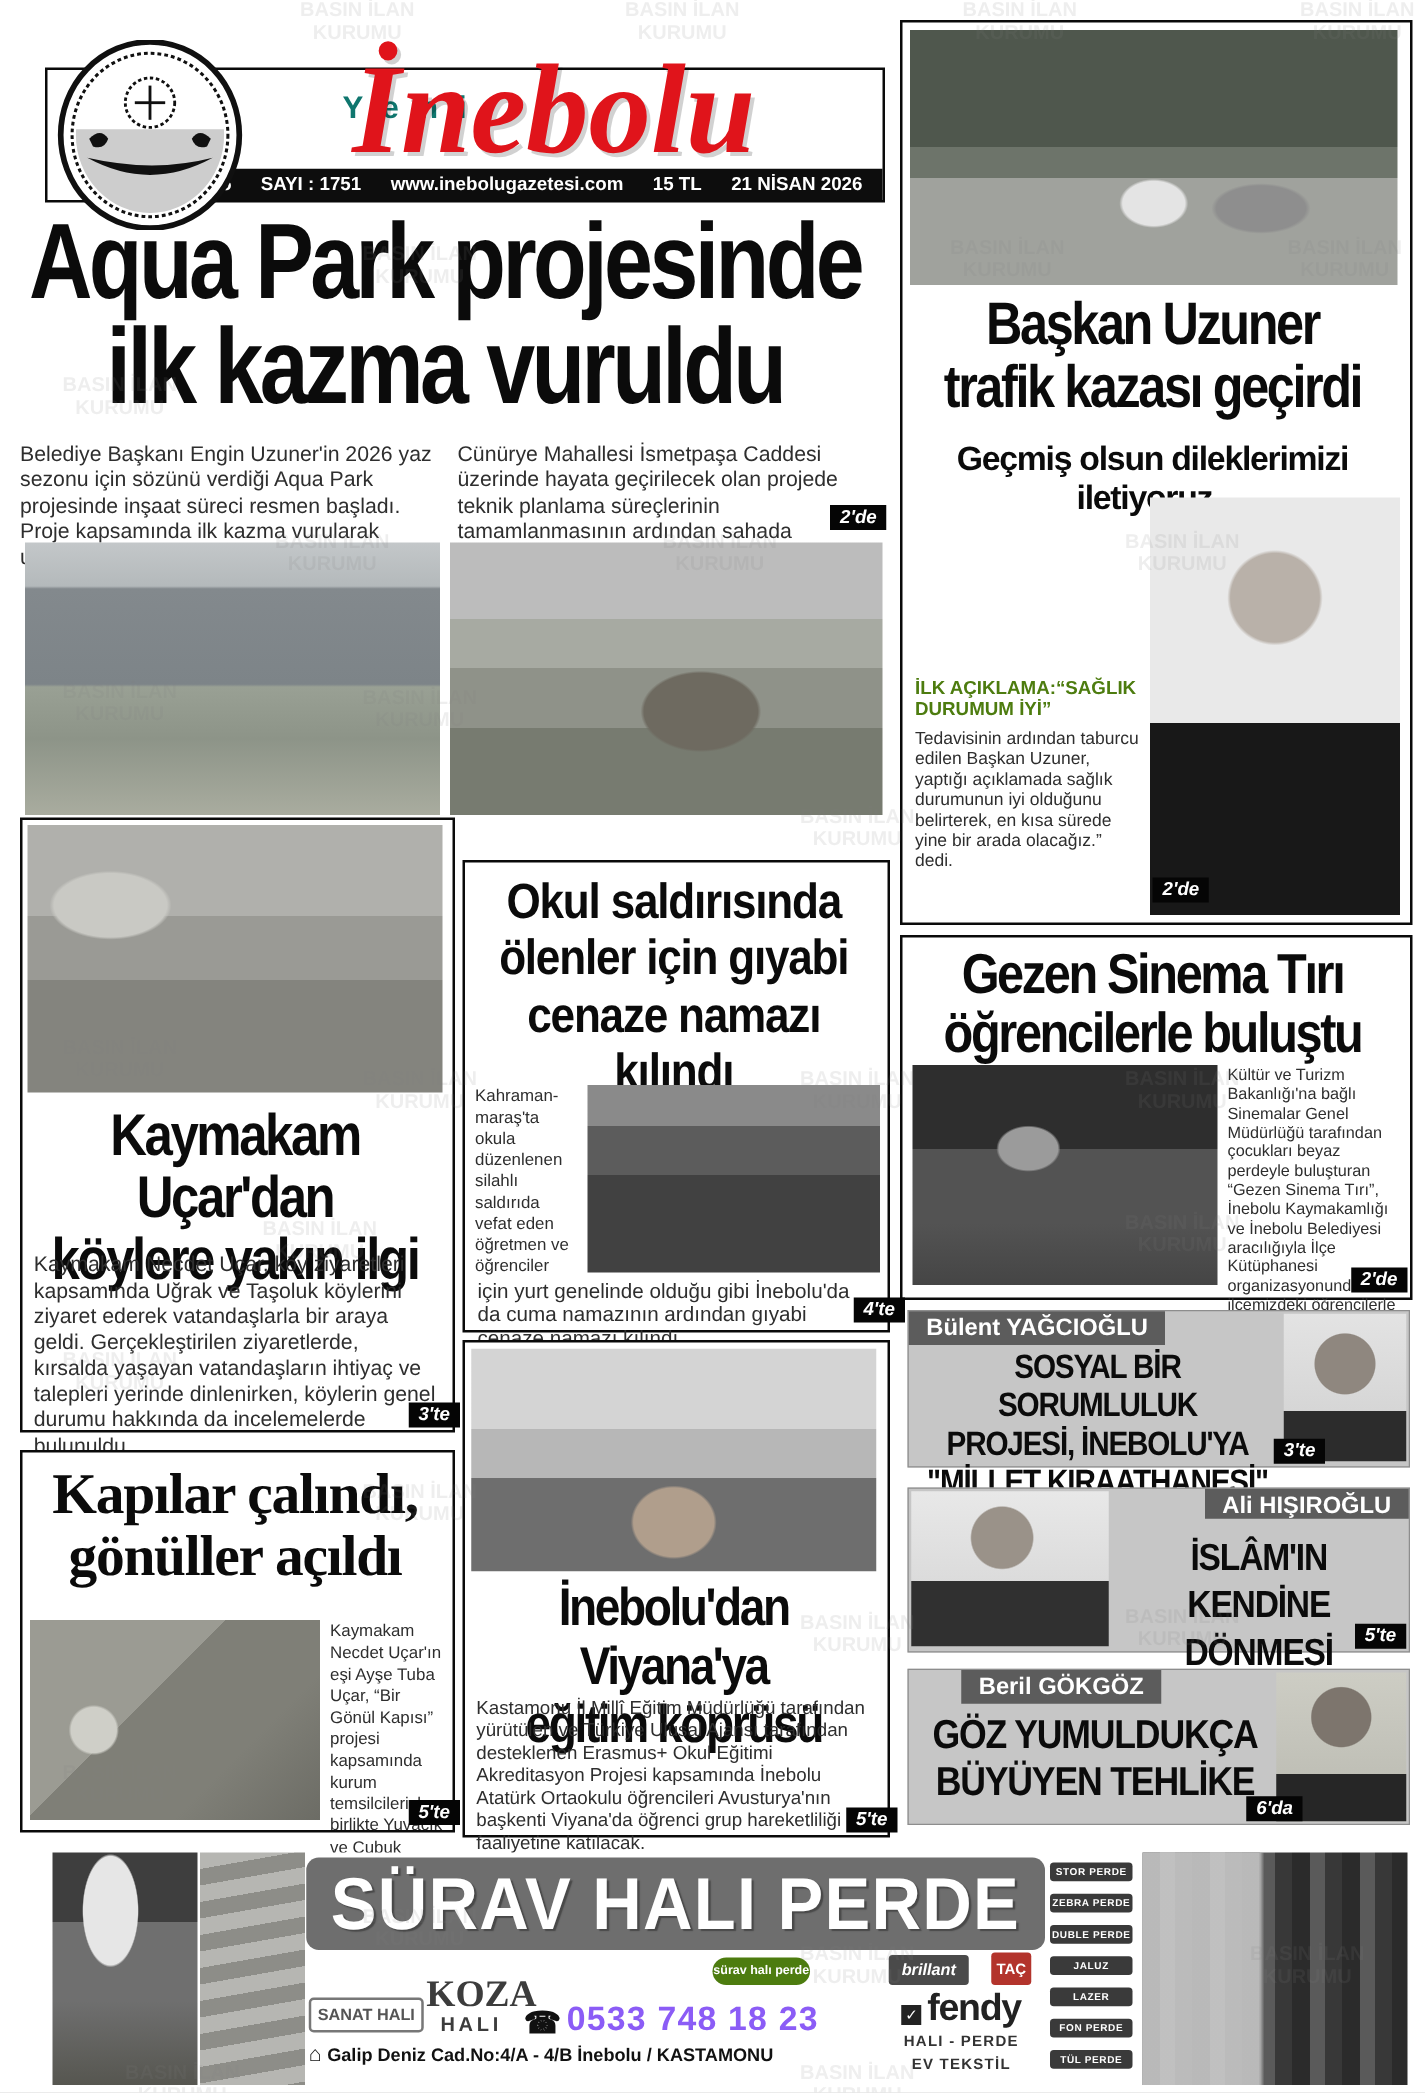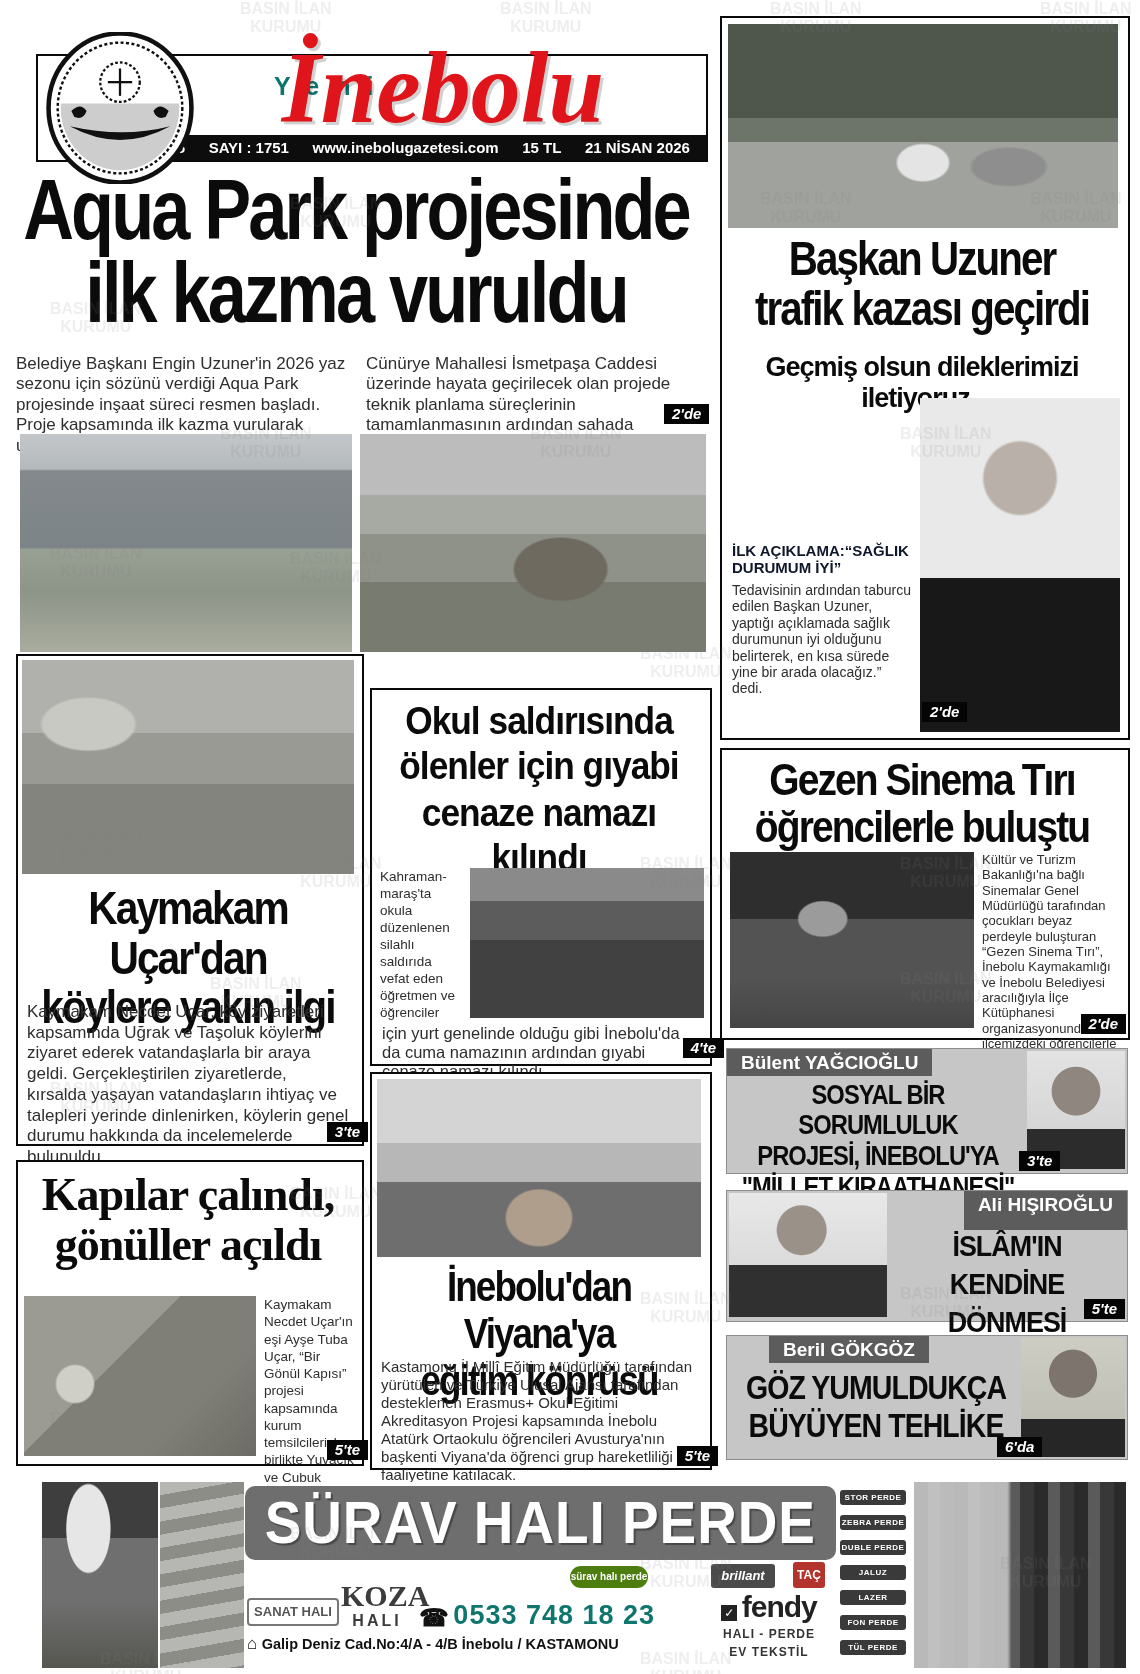--- a/index.html
+++ b/index.html
@@ -71,21 +71,21 @@
   <div class="ptag" style="left:664px;top:404px;">2'de</div>
 
   <div class="box" style="left:720px;top:16px;width:406px;height:720px;">
     <div class="photo" style="left:6px;top:6px;width:390px;height:204px;
                 background:radial-gradient(ellipse at 50% 68%,#e4e4e4 0 9%,transparent 10%),
                            radial-gradient(ellipse at 72% 70%,#8e8e8e 0 9%,transparent 10%),
                            linear-gradient(180deg,#4f574d 0 46%,#6d746a 46% 58%,#a0a29d 58% 100%);"></div>
     <div class="hl" style="left: 0px; top: 216px; width: 400px; font-size: 42px; line-height: 1.04; letter-spacing: -2px; transform: scale(0.96, 1.14); transform-origin: center top; white-space: pre-line;">Başkan Uzuner
 trafik kazası geçirdi</div>
     <div class="hl" style="left:0;top:334px;width:400px;font-size:27px;letter-spacing:-1px;">Geçmiş olsun dileklerimizi iletiyoruz..</div>
-    <div class="body-txt" style="left:10px;top:524px;width:182px;font-size:15px;line-height:1.15;font-weight:700;color:#0f172a;">İLK AÇIKLAMA:“SAĞLIK DURUMUM İYİ”</div>
+    <div class="body-txt" style="left:10px;top:524px;width:182px;font-size:15px;line-height:1.15;font-weight:700;color:#4d7c0f;">İLK AÇIKLAMA:“SAĞLIK DURUMUM İYİ”</div>
     <div class="body-txt" style="left:10px;top:564px;width:182px;font-size:14px;line-height:1.17;">Tedavisinin ardından taburcu edilen Başkan Uzuner, yaptığı açıklamada sağlık durumunun iyi olduğunu belirterek, en kısa sürede yine bir arada olacağız.” dedi.</div>
     <div class="photo" style="left:198px;top:380px;width:200px;height:334px;
                 background:radial-gradient(circle at 50% 24%,#b9b1a9 0 13%,transparent 14%),
                            linear-gradient(0deg,#181818 0 46%,transparent 46%),
                            linear-gradient(180deg,#e9e9e9 0 60%,#d6d6d6 100%);"></div>
     <div class="ptag" style="left:200px;top:684px;">2'de</div>
   </div>
 
   <div class="box" style="left:16px;top:654px;width:344px;height:488px;">
     <div class="photo" style="left:4px;top:4px;width:332px;height:214px;
@@ -148,21 +148,21 @@
                            linear-gradient(0deg,#2c2c2c 0 34%,transparent 34%),
                            linear-gradient(180deg,#e3e3e3,#cfcfcf);"></div>
     <div class="ptag" style="left:292px;bottom:2px;">3'te</div>
   </div>
 
   <div class="colbox" style="left:726px;top:1190px;width:400px;height:130px;">
     <div class="photo" style="left:2px;top:2px;width:158px;height:124px;
                 background:radial-gradient(circle at 46% 30%,#9a9289 0 20%,transparent 21%),
                            linear-gradient(0deg,#303030 0 42%,transparent 42%),
                            linear-gradient(180deg,#e8e8e8,#d2d2d2);"></div>
-    <div class="namebar" style="right:0;top:0;height:39px;">Ali HIŞIROĞLU</div>
+    <div class="namebar" style="right:0;top:0;height:24px;">Ali HIŞIROĞLU</div>
     <div class="hl" style="left: 164px; top: 36px; width: 232px; font-size: 28px; line-height: 1.25; letter-spacing: -1px; transform: scale(0.96, 1.08); transform-origin: center top; white-space: pre-line;">İSLÂM'IN
 KENDİNE DÖNMESİ</div>
     <div class="ptag" style="right:2px;bottom:2px;">5'te</div>
   </div>
 
   <div class="colbox" style="left:726px;top:1335px;width:400px;height:123px;">
     <div class="namebar" style="left:42px;top:0;height:27px;">Beril GÖKGÖZ</div>
     <div class="hl" style="left: 4px; top: 34px; width: 290px; font-size: 30px; line-height: 1.15; letter-spacing: -1px; transform: scale(0.95, 1.08); transform-origin: center top; white-space: pre-line;">GÖZ YUMULDUKÇA
 BÜYÜYEN TEHLİKE</div>
     <div class="photo" style="right:2px;top:2px;width:104px;height:119px;
@@ -187,21 +187,21 @@
       <div class="abs" style="left:2px;top:116px;width:88px;height:24px;border:2px solid #777;border-radius:4px;
                   text-align:center;font-weight:700;font-size:13px;line-height:24px;color:#555;">
         <span>SANAT HALI</span>
       </div>
       <div class="abs" style="left:96px;top:98px;width:72px;height:48px;text-align:center;">
         <span style="font-family:'Liberation Serif',serif;font-weight:700;font-size:30px;color:#3c3c3c;line-height:32px;">KOZA</span><br>
         <span style="font-size:16px;font-weight:700;color:#3c3c3c;letter-spacing:3px;">HALI</span>
       </div>
       <div class="abs" style="left:174px;top:118px;width:270px;white-space:nowrap;">
         <span style="font-size:24px;font-weight:700;color:#111;vertical-align:-2px;">☎</span>
-        <span style="font-size:27px;font-weight:700;color:#0f766e;letter-spacing:1px;">0533 748 18 23</span>
+        <span style="font-size:27px;font-weight:700;color:#8b5cf6;letter-spacing:1px;">0533 748 18 23</span>
       </div>
       <div class="abs" style="left:325px;top:84px;width:78px;height:22px;background:#4d7c0f;border-radius:11px;
                   color:#fff;font-weight:700;font-size:10px;line-height:22px;text-align:center;">
         <span>sürav halı perde</span>
       </div>
       <div class="abs" style="left:466px;top:82px;width:64px;height:24px;background:#4a4a4a;border-radius:3px;
                   color:#fff;font-style:italic;font-weight:700;font-size:13px;line-height:24px;text-align:center;">
         <span>brillant</span>
       </div>
       <div class="abs" style="left:548px;top:80px;width:32px;height:26px;background:#b3342c;border-radius:3px;

